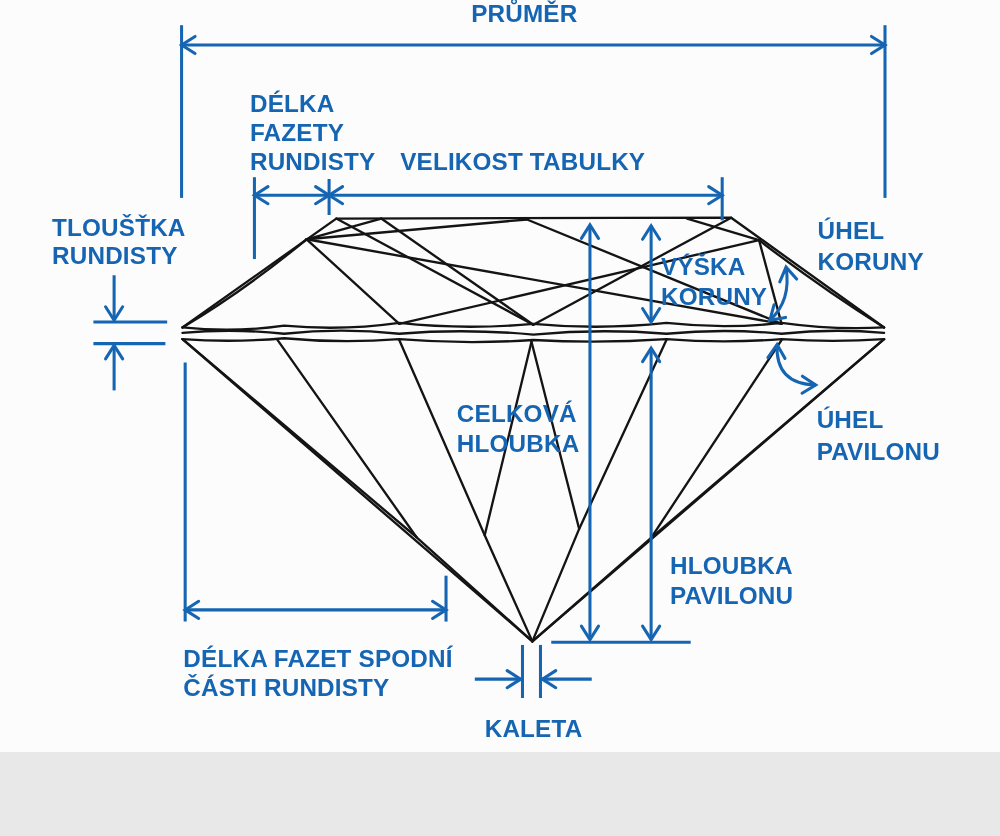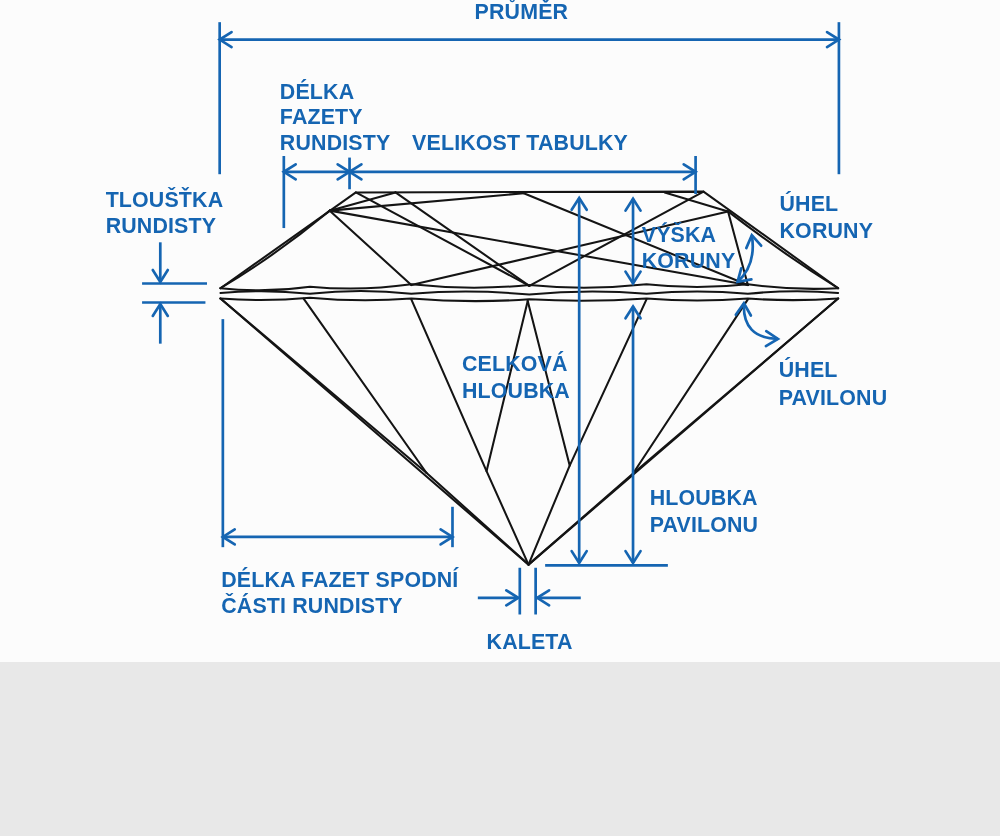--- a/index.html
+++ b/index.html
@@ -4,21 +4,21 @@
 <style>
   :root{
     --annotation-blue:#1565B2;
     --line-black:#141414;
     --background:#FCFCFC;
   }
   html,body{margin:0;padding:0;}
   body{background:#e8e8e8;font-family:"Liberation Sans",sans-serif;}
   .stage{
     position:relative;
-    width:1000px;height:662px;
+    width:1000px;height:752px;
     margin:0 auto;
     background:var(--background);
     overflow:hidden;
   }
   svg{display:block;width:100%;height:100%;}
   .ink{
     fill:none;
     stroke:var(--line-black);
     stroke-width:2.6;
     stroke-linecap:round;

